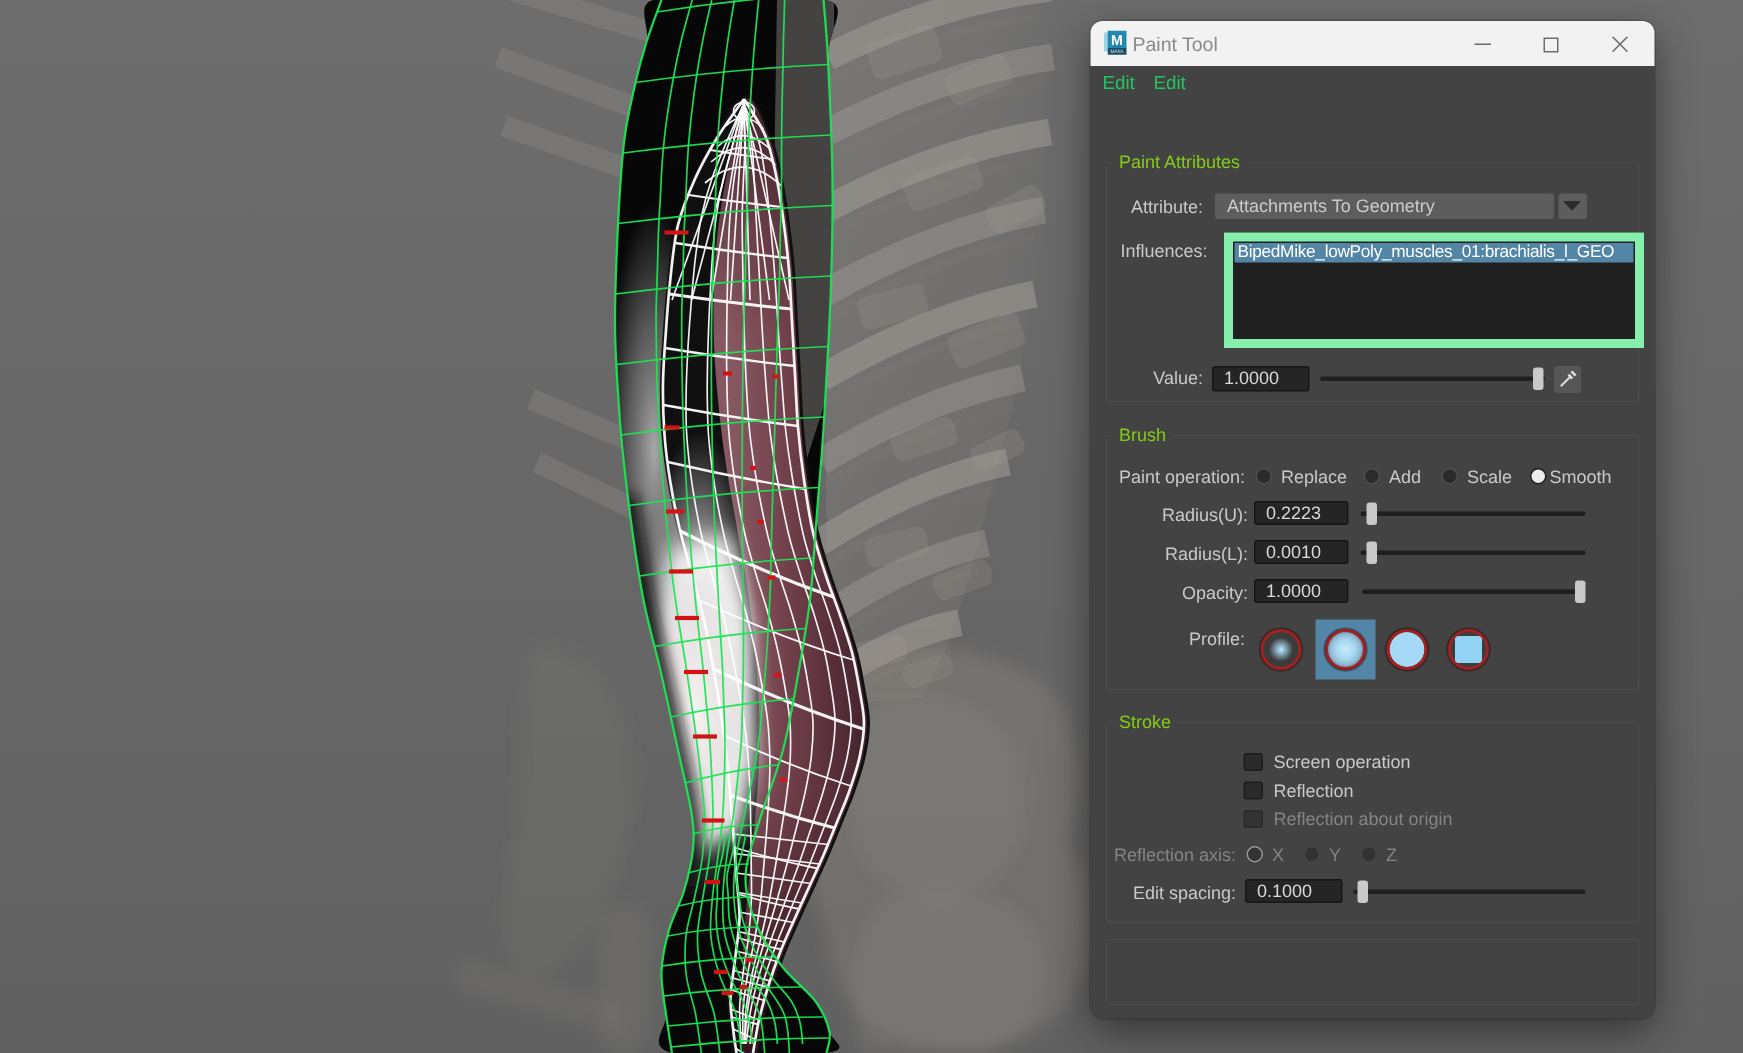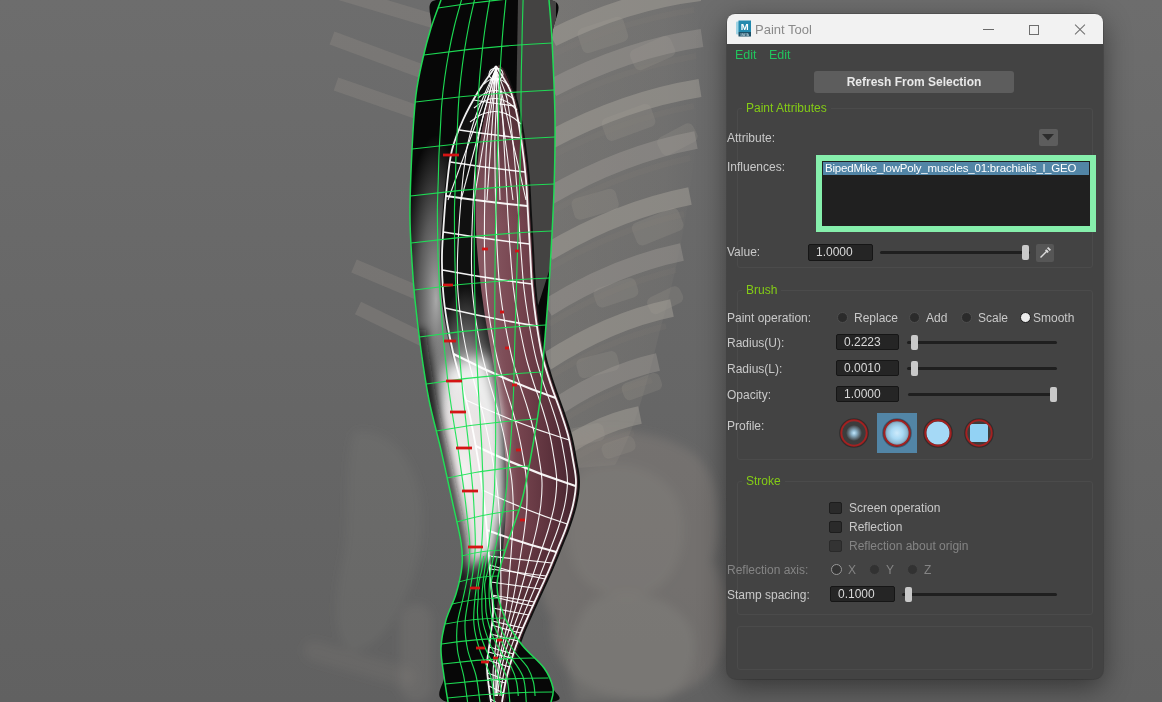--- a/index.html
+++ b/index.html
@@ -7,21 +7,21 @@
 #win{position:absolute;left:727px;top:14px;width:376px;height:665px;background:#434343;border-radius:9px;box-shadow:0 8px 28px rgba(0,0,0,.45), 0 0 0 1px rgba(0,0,0,.15)}
 #titlebar{position:absolute;left:0;top:0;width:100%;height:30px;background:#f2f2f2;border-radius:8px 8px 0 0}
 #title{position:absolute;left:28px;top:8px;font-size:13px;color:#8a8a8a}
 #wmin{left:256px;top:14.5px;width:11px;height:1.2px;background:#6a6a6a}
 #wmax{left:302px;top:10.5px;width:10px;height:10px;border:1.1px solid #6e6e6e}
 #wclose{left:347px;top:9px;width:12px;height:12px}
 #wclose:before,#wclose:after{content:"";position:absolute;left:-1px;top:5.5px;width:14px;height:1.1px;background:#6e6e6e}
 #wclose:before{transform:rotate(45deg)}
 #wclose:after{transform:rotate(-45deg)}
 .menu{position:absolute;top:34px;font-size:12.5px;color:#22c55e}
-.lbl{position:absolute;font-size:12px;color:#c9c9c9;text-align:left;white-space:nowrap}
+.lbl{position:absolute;font-size:12px;color:#c9c9c9;text-align:right;white-space:nowrap}
 .lbl.dis{color:#848484}
 .btn{position:absolute;background:#5d5d5d;border-radius:3px;color:#e9e9e9;font-size:12px;font-weight:bold;text-align:center}
 .grp{position:absolute;left:10px;width:356px;border:1px solid #4e4e4e;border-radius:3px}
 .grplbl{position:absolute;font-size:12px;color:#84cc16;background:#434343;padding:0 4px;white-space:nowrap}
 .field{position:absolute;background:#252525;border:1px solid #161616;border-radius:2px;color:#d9d9d9;font-size:12px;padding-left:7px}
 .groove{position:absolute;height:2.5px;background:#1f1f1f;border-radius:2px}
 .handle{position:absolute;width:7px;height:15px;background:#c9c9c9;border-radius:2px}
 .radio{position:absolute;width:11px;height:11px;border-radius:50%;background:#2b2b2b;border:1px solid #4e4e4e}
 .radio.on{background:#ededed;border:1px solid #1e1e1e}
 .radio.disx{background:#343434;border:1.5px solid #989898}
@@ -275,24 +275,24 @@
         <text x="8.7" y="9.8" font-size="9.5" font-weight="bold" fill="#ffffff" text-anchor="middle" font-family="Liberation Sans,sans-serif">M</text>
         <text x="8.7" y="15.6" font-size="3.2" fill="#cfe3ec" text-anchor="middle" font-family="Liberation Sans,sans-serif">MAYA</text>
       </svg>
       <div id="title">Paint Tool</div>
       <div id="wmin" style="position:absolute"></div>
       <div id="wmax" style="position:absolute"></div>
       <div id="wclose" style="position:absolute"></div>
     </div>
     <div class="menu" style="left:8px">Edit</div>
     <div class="menu" style="left:42px">Edit</div>
-    <div class="btn" style="left:87px;top:57px;width:200px;height:22px;line-height:22px">Refresh From Selection</div>
     <div class="grp" style="top:94px;height:160px;border-color:#4b4b4b"></div>
     <div class="grplbl" style="left:15px;top:87px">Paint Attributes</div>
     <div class="lbl" style="left:0px;top:117px;width:75px">Attribute:</div>
+    <div style="position:absolute;left:83px;top:115px;width:226px;height:17px;background:#5d5d5d;border-radius:2px;color:#cbcbcb;font-size:12px;line-height:17px;padding-left:8px">Attachments To Geometry</div>
     <div style="position:absolute;left:312px;top:115px;width:19px;height:17px;background:#5d5d5d;border-radius:2px">
       <svg style="position:absolute;left:3px;top:5px" width="12" height="7">
         <path d="M0,0 L12,0 L6,6.5 Z" fill="#2c2c2c"></path>
       </svg>
     </div>
     <div class="lbl" style="left:0px;top:146px;width:78px">Influences:</div>
     <div style="position:absolute;left:89px;top:141px;width:280px;height:77px;background:#202020;border:6px solid #86efac">
       <div style="position:absolute;left:1px;top:1px;right:1px;height:13px;background:#5285a6;color:#fff;font-size:11.5px;line-height:13px;padding-left:2px;letter-spacing:-0.2px;white-space:nowrap;overflow:hidden">BipedMike_lowPoly_muscles_01:brachialis_l_GEO</div>
     </div>
     <div class="lbl" style="left:0px;top:231px;width:75px">Value:</div>
@@ -361,17 +361,17 @@
     <div class="rlbl" style="left:122px;top:506px">Reflection</div>
     <div class="check dis" style="left:102px;top:526px"></div>
     <div class="rlbl" style="left:122px;top:525px;color:#848484">Reflection about origin</div>
     <div class="lbl dis" style="left:0px;top:549px;width:97px">Reflection axis:</div>
     <div class="radio disx" style="left:104px;top:550px"></div>
     <div class="rlbl" style="left:121px;top:549px;color:#848484">X</div>
     <div class="radio disd" style="left:142px;top:550px"></div>
     <div class="rlbl" style="left:159px;top:549px;color:#848484">Y</div>
     <div class="radio disd" style="left:180px;top:550px"></div>
     <div class="rlbl" style="left:197px;top:549px;color:#848484">Z</div>
-    <div class="lbl" style="left:0px;top:574px;width:97px">Stamp spacing:</div>
+    <div class="lbl" style="left:0px;top:574px;width:97px">Edit spacing:</div>
     <div class="field" style="left:103px;top:572px;width:65px;height:16px;line-height:14px">0.1000</div>
     <div class="groove" style="left:175px;top:579px;width:155px"></div>
     <div class="handle" style="left:178px;top:573px"></div>
     <div class="grp" style="top:612px;height:44px;border-color:#4b4b4b"></div>
   </div>
 </body></html>

